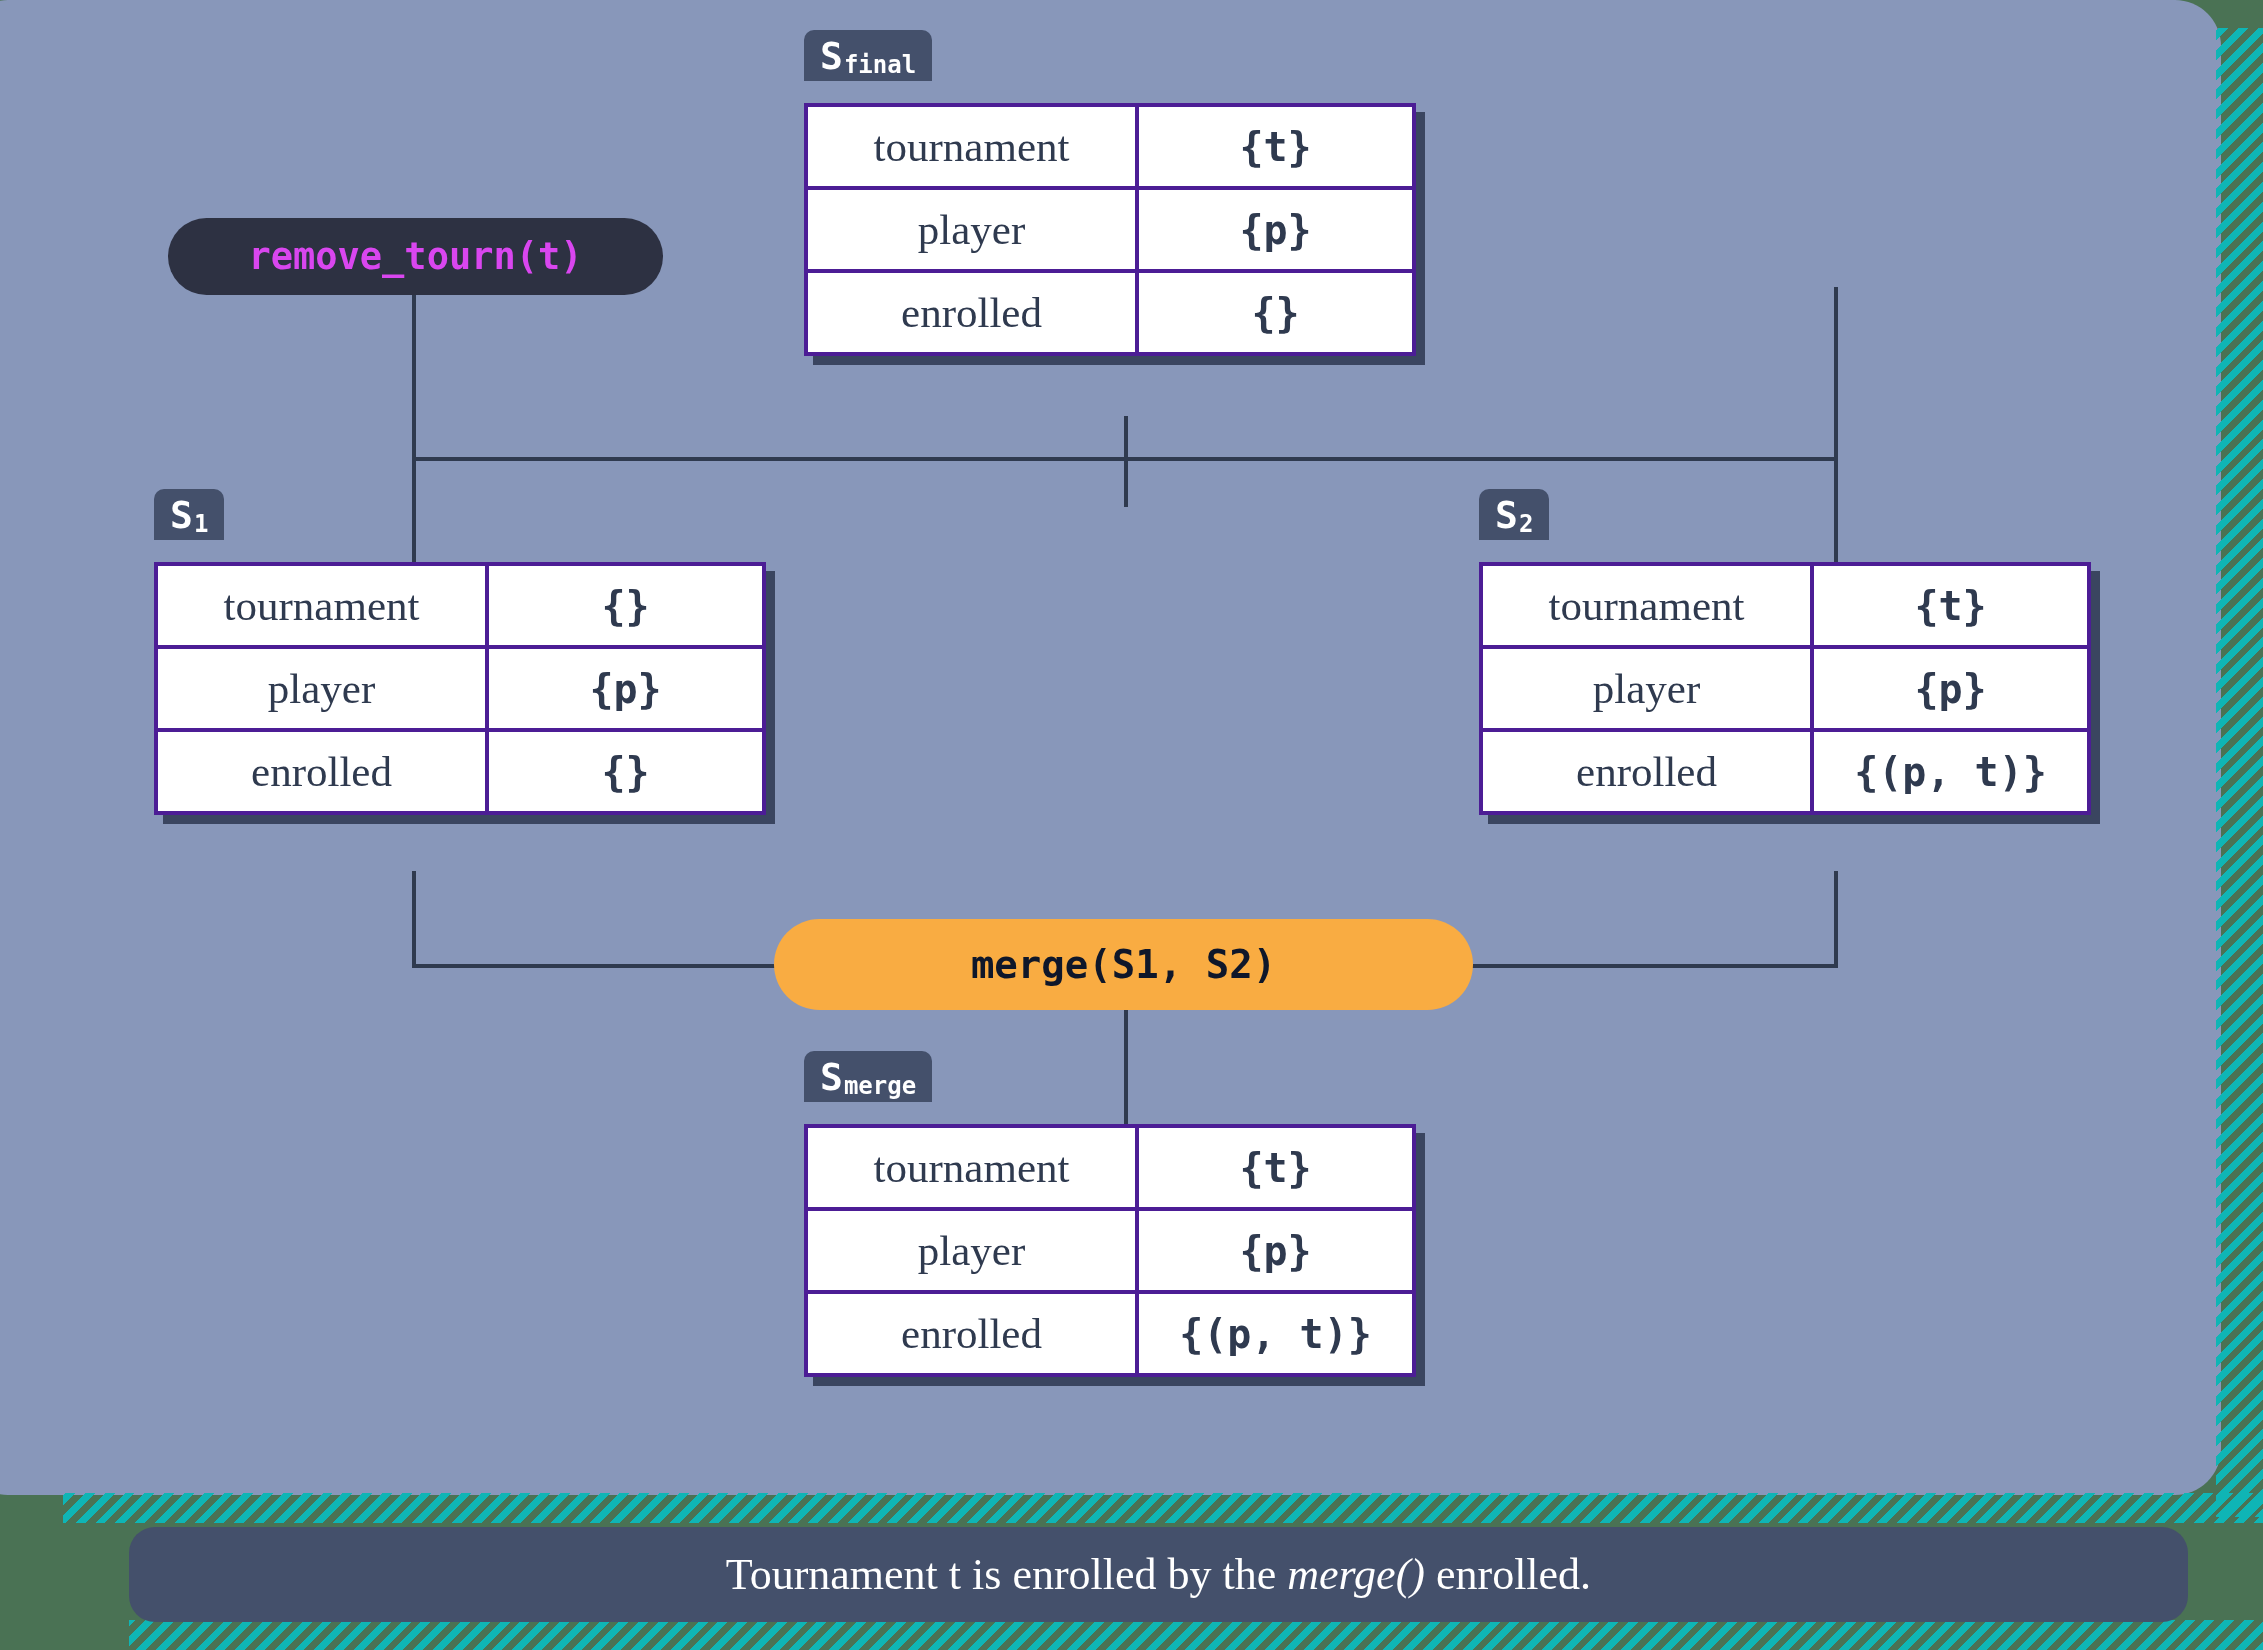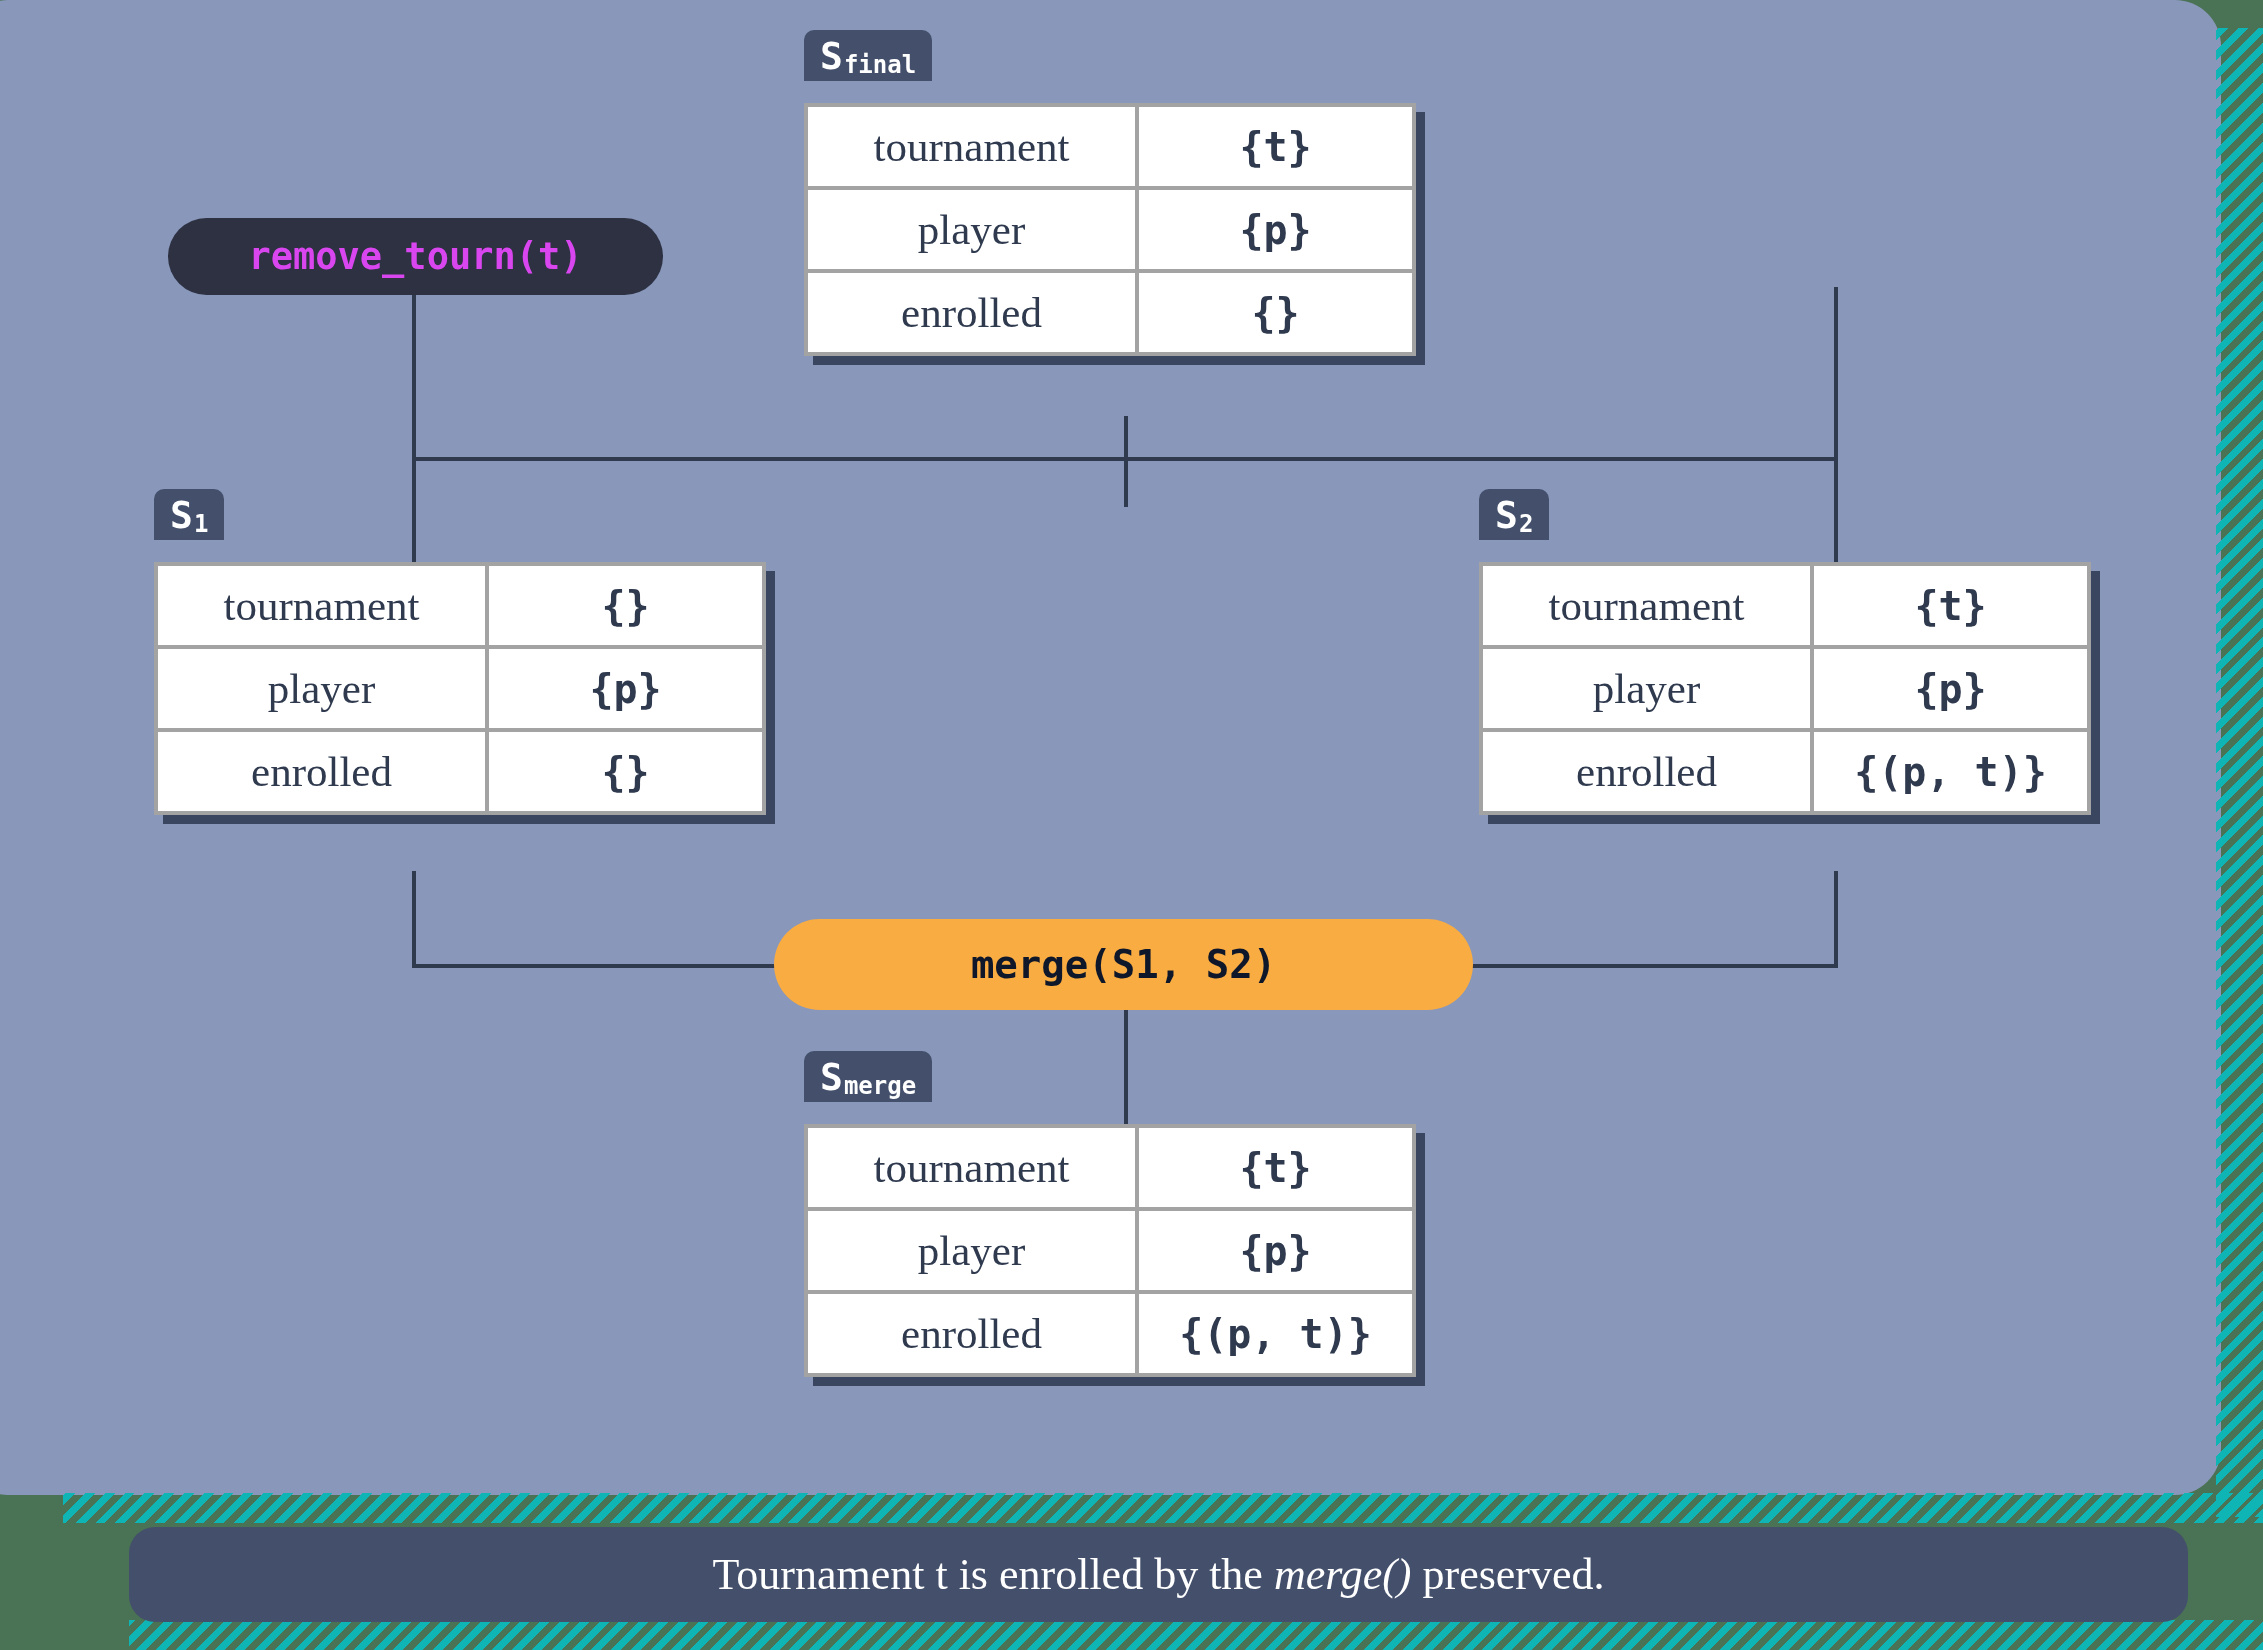--- a/index.html
+++ b/index.html
@@ -72,21 +72,21 @@
     line-height: 1;
     white-space: nowrap;
     z-index: 3;
   }
   .state-tab .tab-main { font-size: 38px; }
   .state-tab .tab-sub  { font-size: 24px; vertical-align: sub; margin-left: 1px; }
 
   .table-wrap {
     position: absolute;
     left: 0;
-    background: #a3a3a3;
+    background: #4c1d95;
     box-shadow: 9px 9px 0 0 #3a4560;
     padding: 4px;
   }
   .trow {
     display: flex;
   }
   .trow + .trow { margin-top: 4px; }
   .tcell {
     background: #ffffff;
     color: #2f3a4f;
@@ -261,17 +261,17 @@
   <div class="pill dark" style="left:168px; top:218px; width:495px; height:77px;">
     <span>remove_tourn(t)</span>
   </div>
 
 
   <div class="pill accent" style="left:774px; top:919px; width:699px; height:91px;">
     <span>merge(S1, S2)</span>
   </div>
 
   <div id="caption-bar">
-    <span><span>Tournament t is enrolled by the </span><span class="em">merge()</span><span> preserved.</span></span>
+    <span><span>Tournament t is enrolled by the </span><span class="em">merge()</span><span> enrolled.</span></span>
   </div>
 
 </div>
 
 
 </body></html>

